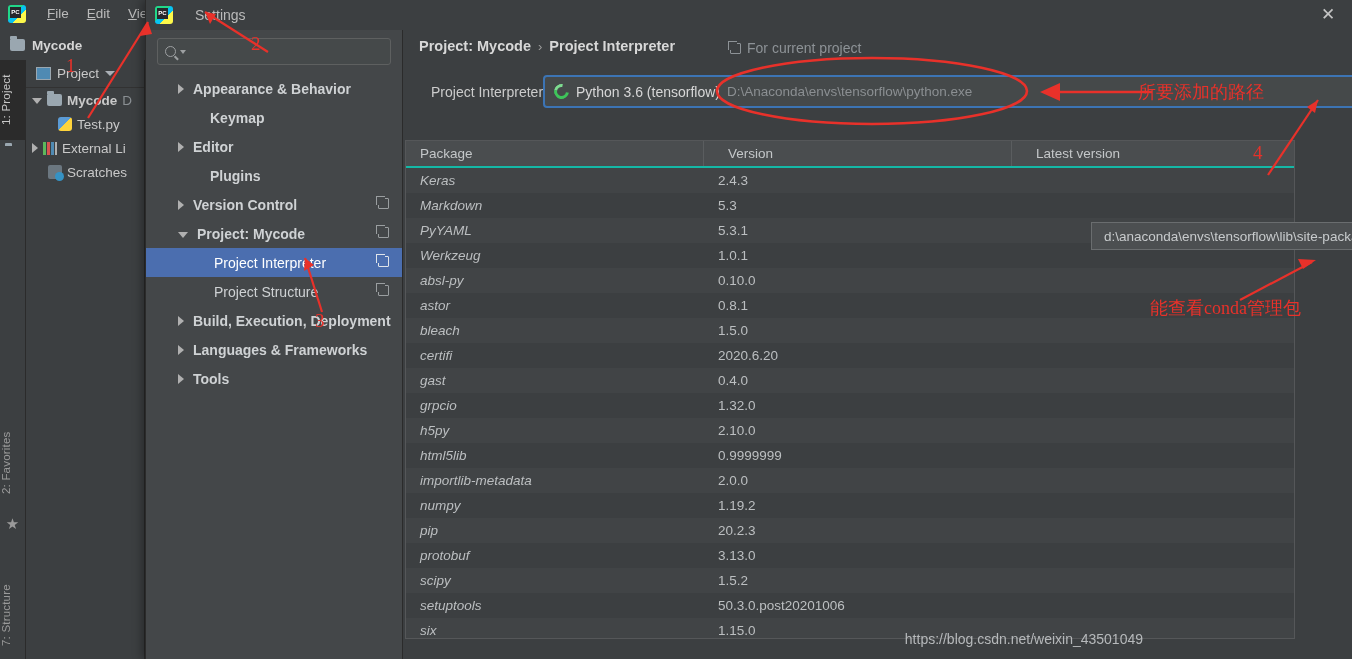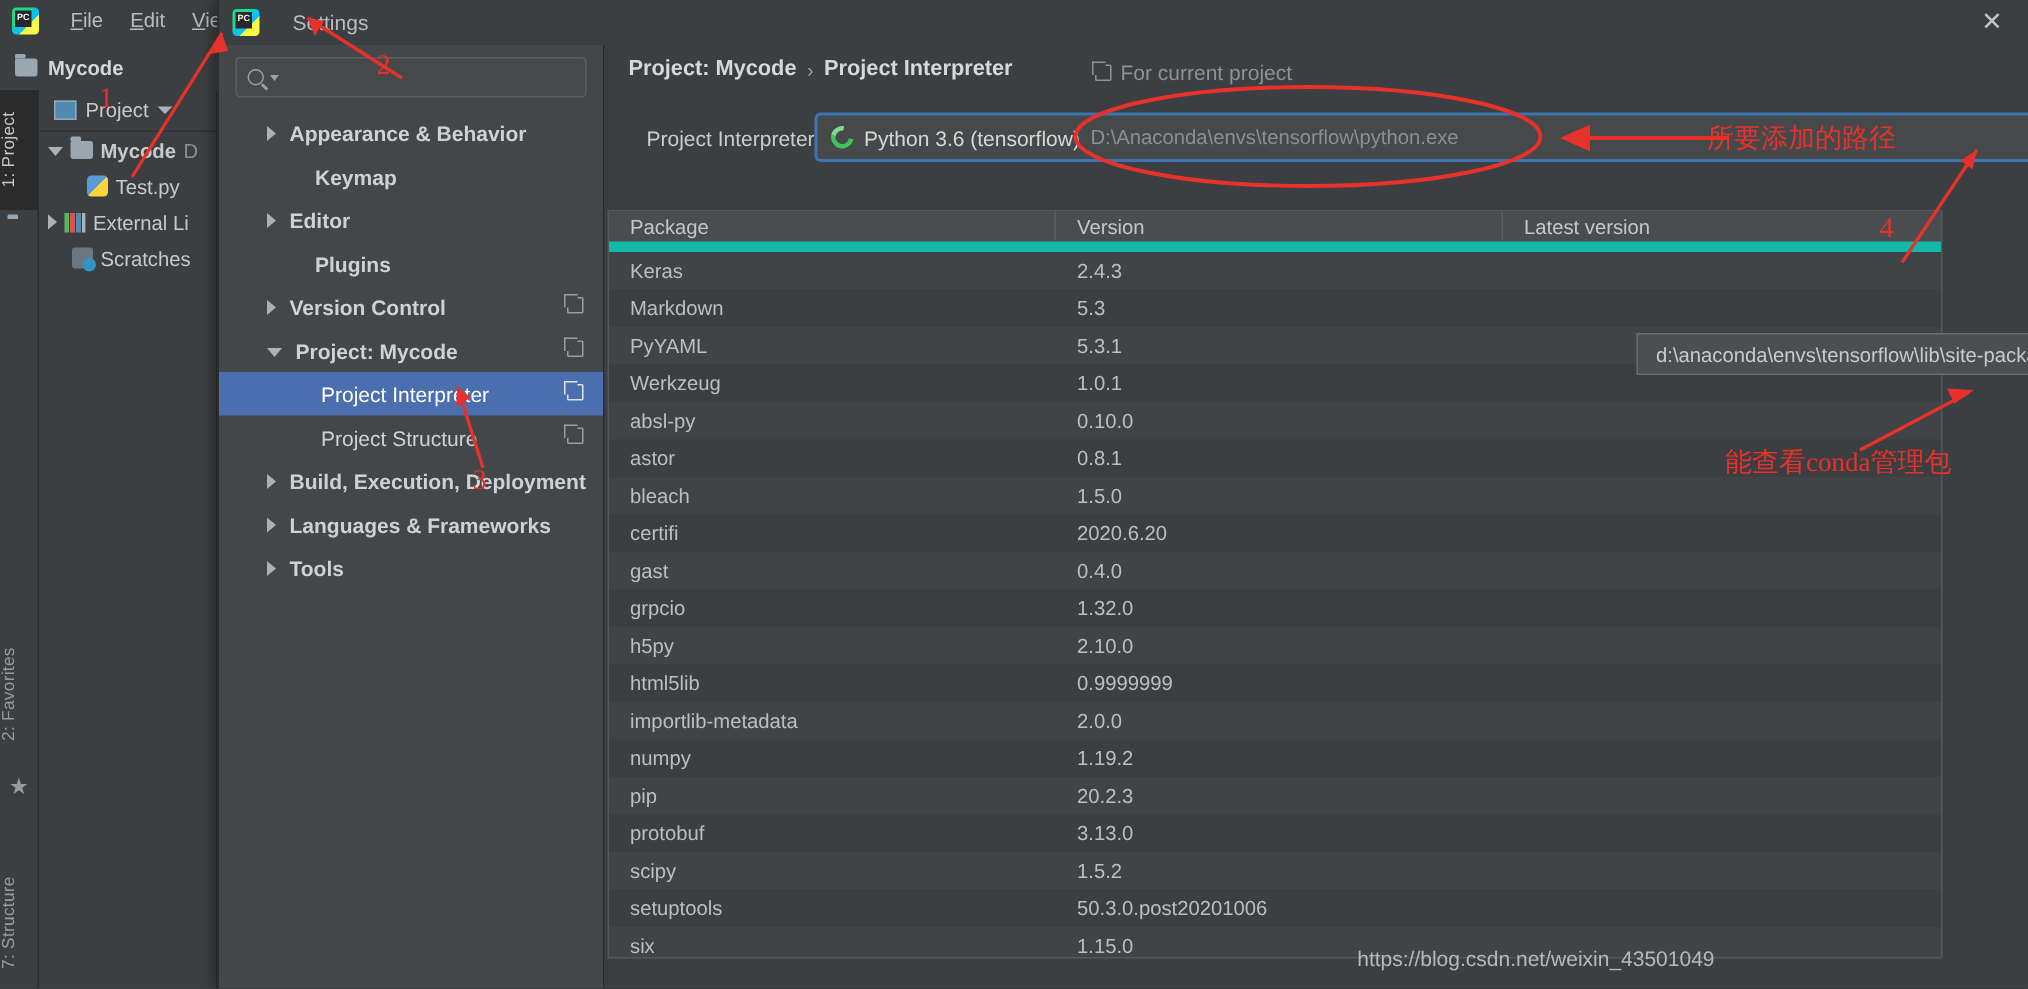--- a/index.html
+++ b/index.html
@@ -164,30 +164,30 @@
     transform: rotate(-35deg);
   }
   .interp-name { color: #d7d7d7; font-size: 14px; white-space: nowrap; }
   .interp-path { color: #8b8f92; font-size: 13.5px; white-space: nowrap; }
 
   
   .tbl-wrap {
     position: absolute; left: 2px; top: 110px; width: 890px; bottom: 20px;
     border: 1px solid #555759; background: #3c3f41; overflow: hidden;
   }
-  .tbl-head { display: flex; height: 27px; background: #4a4d4f; border-bottom: 7px solid #14b8a6; }
+  .tbl-head { display: flex; height: 27px; background: #4a4d4f; border-bottom: 2px solid #14b8a6; gap: 10px; }
   .th { color: #c4c7c9; font-size: 13.5px; display: flex; align-items: center; padding-left: 14px; }
   .th.c1 { width: 298px; border-right: 1px solid #5a5d5f; }
   .th.c2 { width: 298px; border-right: 1px solid #5a5d5f; }
   .th.c3 { flex: 1; }
   .tr { display: flex; height: 25px; align-items: center; }
   .tr.odd { background: #414446; }
   .tr.even { background: #3c3f41; }
   .td { color: #bcbfc1; font-size: 13.5px; padding-left: 14px; white-space: nowrap; overflow: hidden; }
-  .td.c1 { width: 298px; }
+  .td.c1 { width: 298px; font-style: italic; }
   .td.c2 { width: 298px; }
   .td.c3 { flex: 1; }
 
   .tooltip {
     position: absolute; left: 688px; top: 192px; height: 28px;
     background: #4c4f51; border: 1px solid #6a6d6f;
     display: flex; align-items: center; padding: 0 12px;
     color: #c8cbcd; font-size: 13.5px; white-space: nowrap;
   }
 

